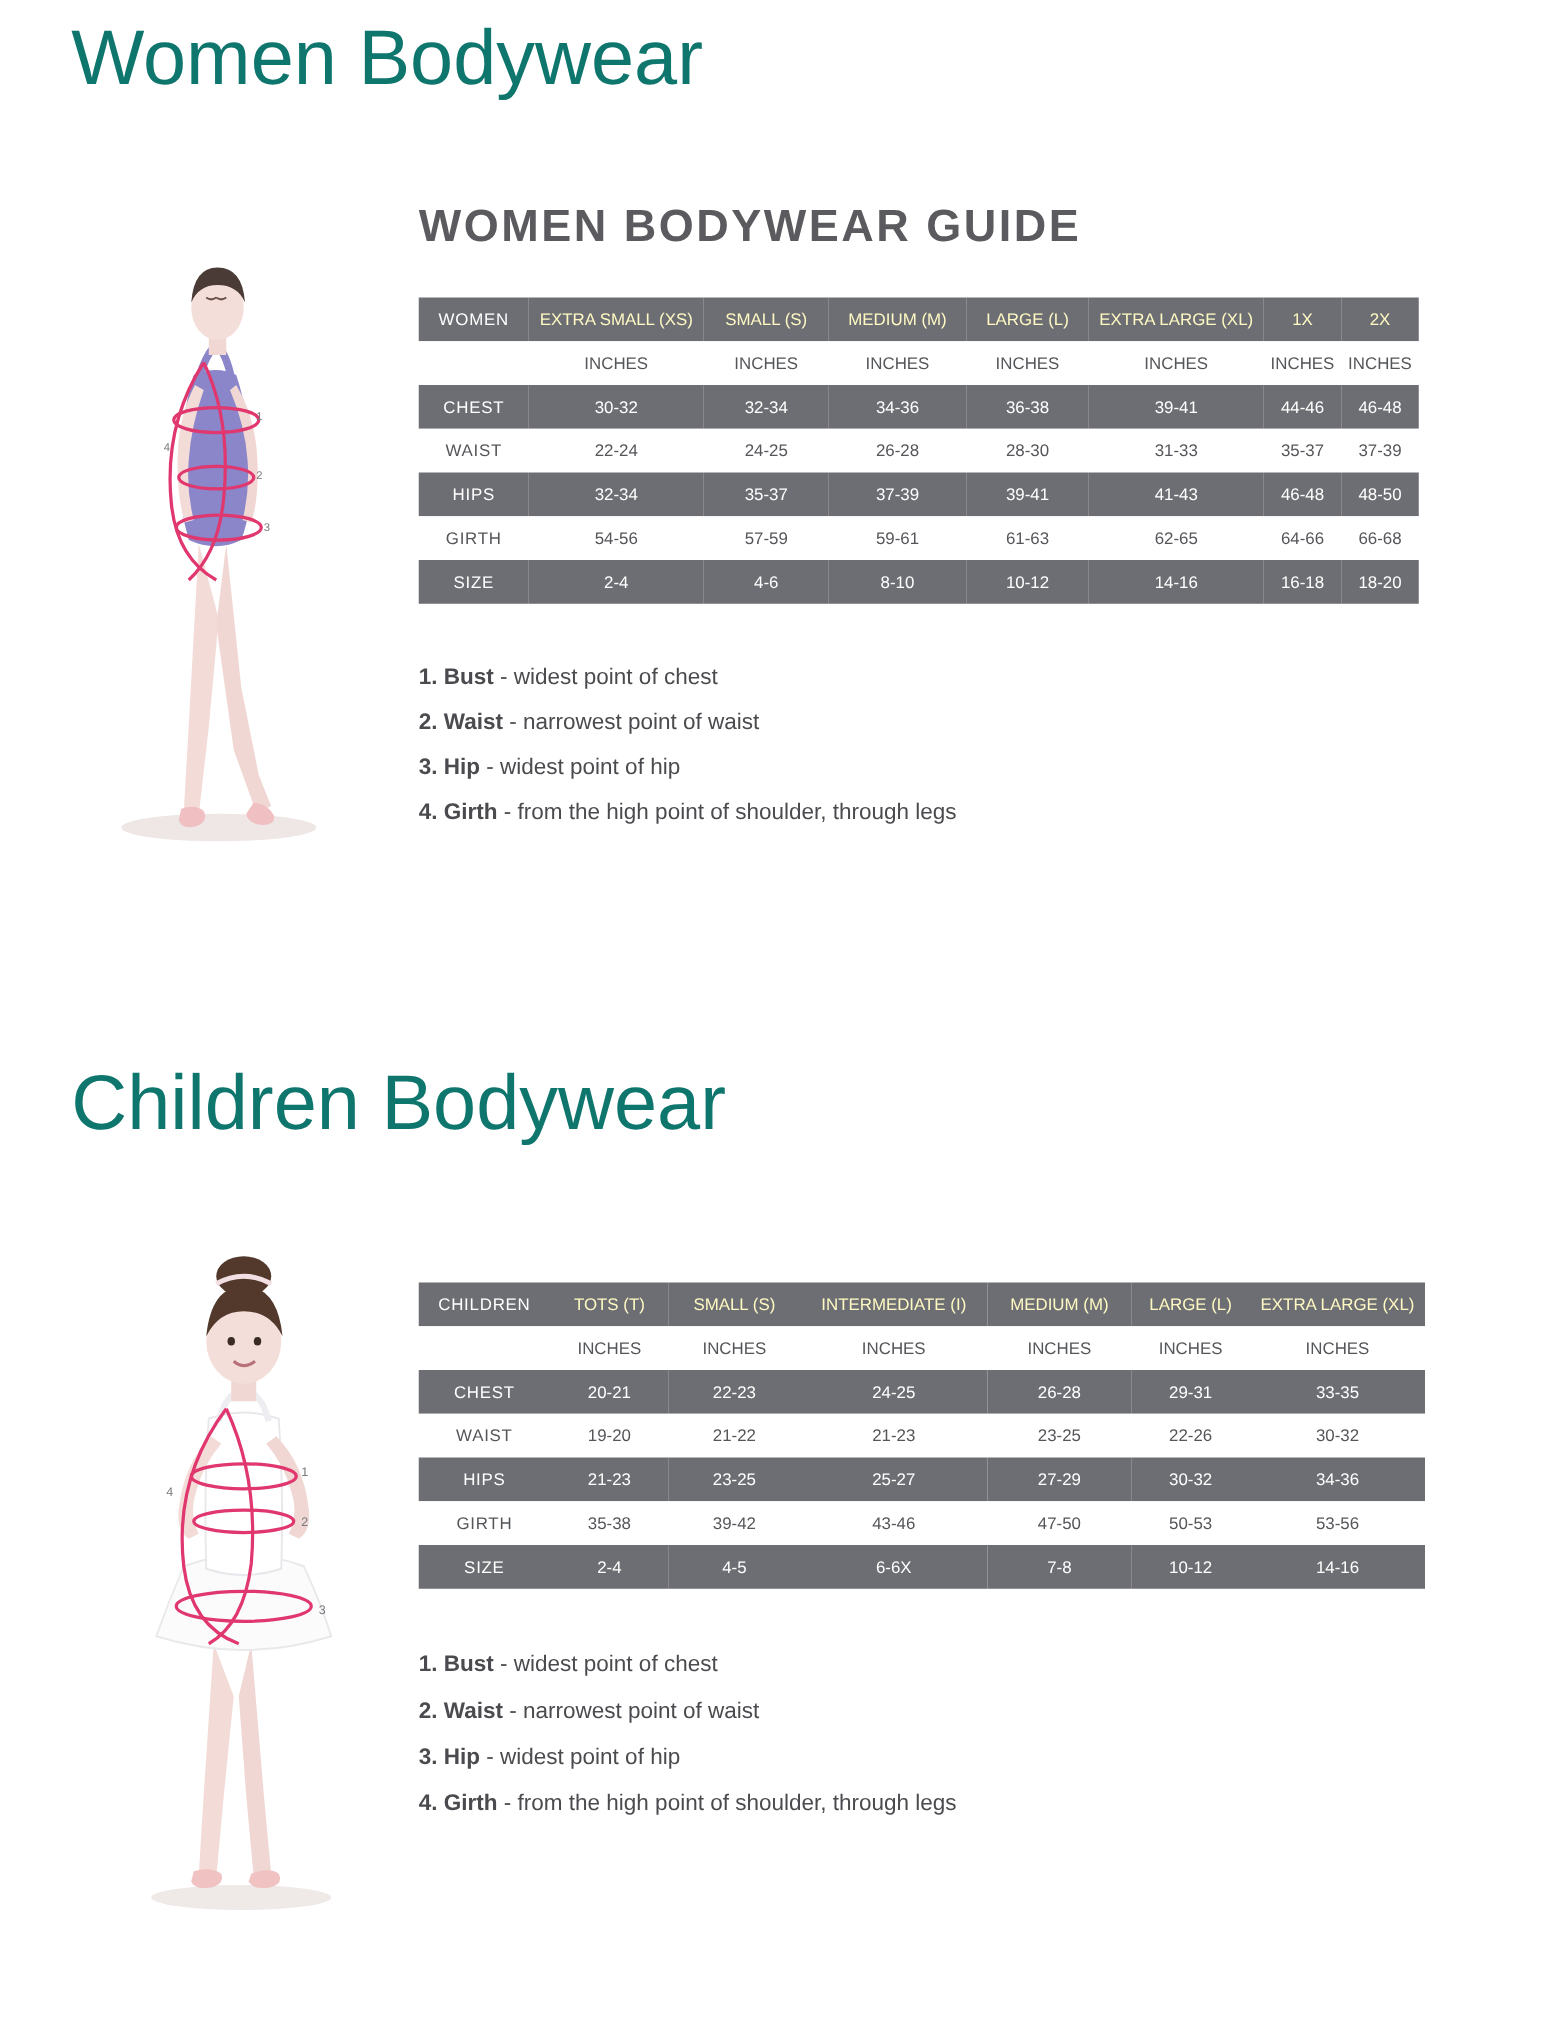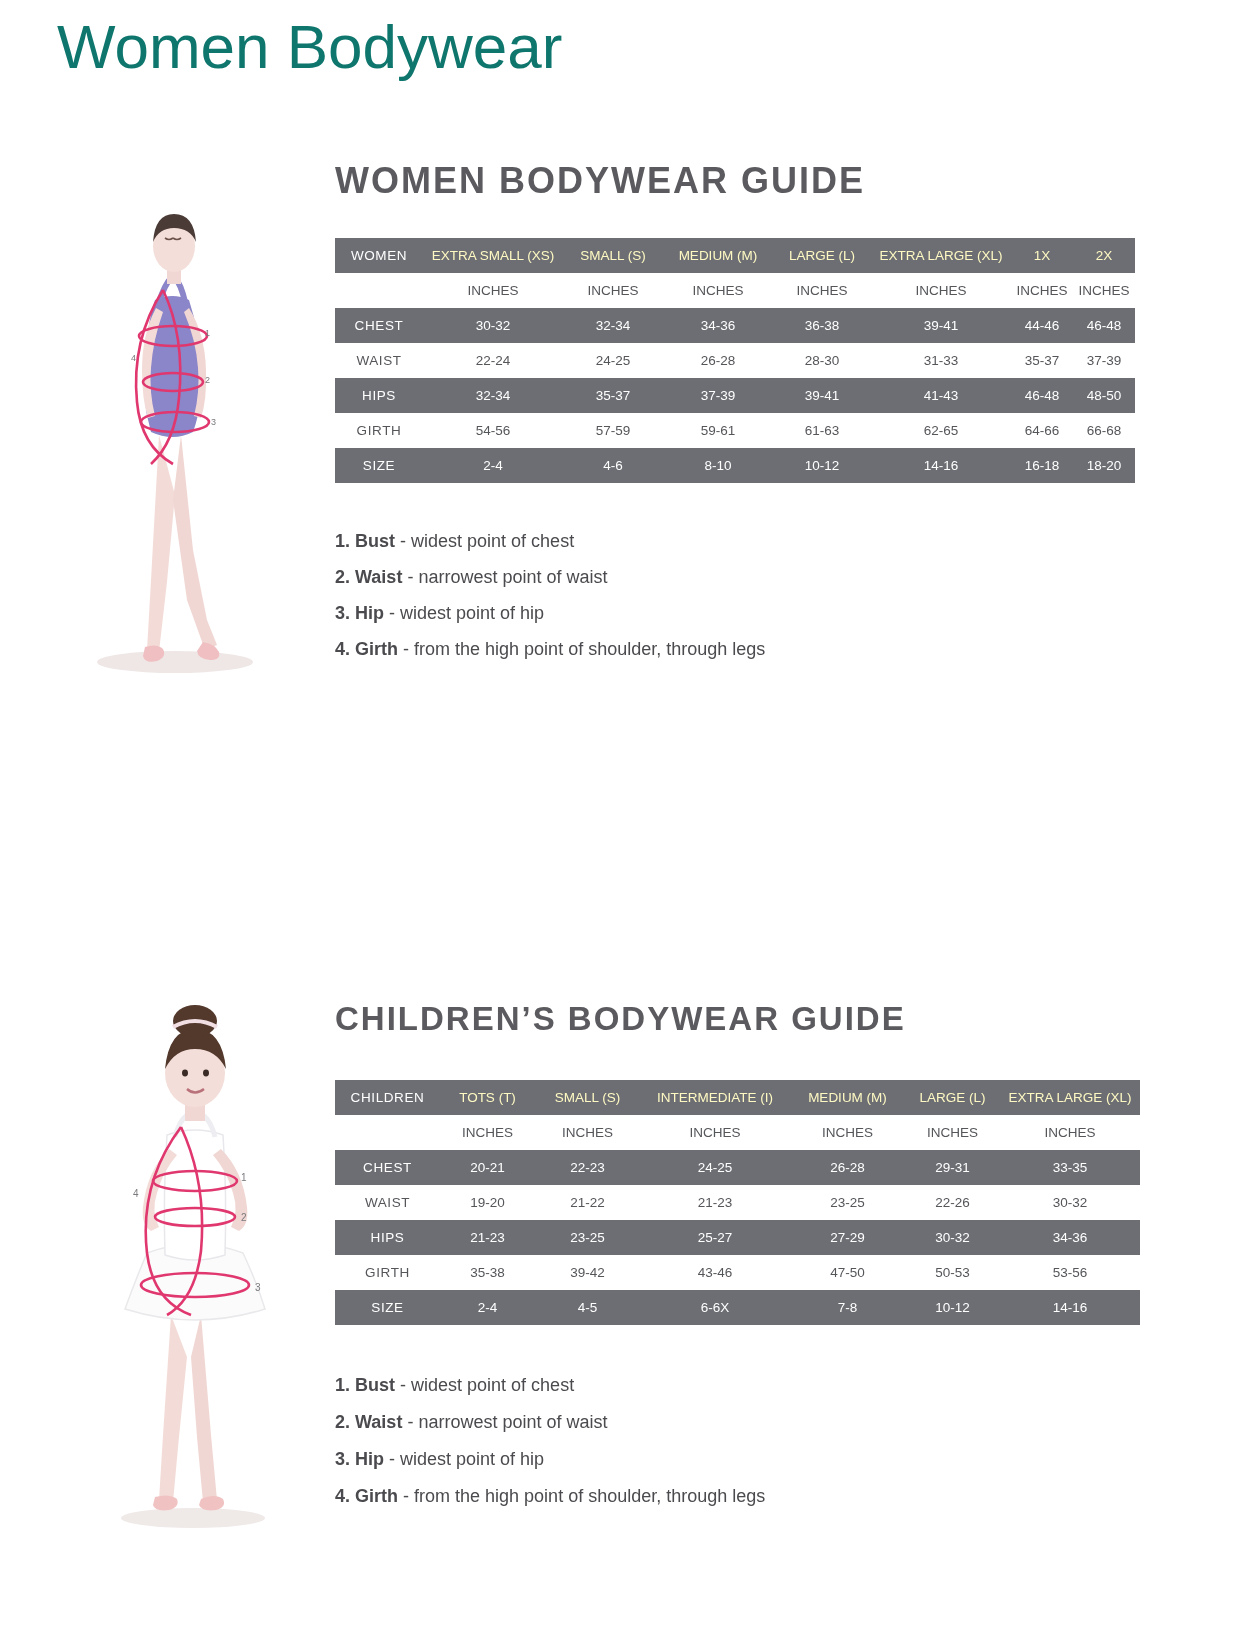--- a/index.html
+++ b/index.html
@@ -70,21 +70,21 @@
   #women-guide table.size-table td { height: 35px; }
   #women-guide .row-head td { font-size: 13.5px; }
   #women-guide ol.notes { margin-top: 40px; }
   #women-guide ol.notes li { font-size: 18px; line-height: 36px; }
 
   
   #children-heading { position:absolute; left:57px; top:850px; }
   #children-figure  { left:75px; top:985px; width:240px; height:560px; }
   #children-guide   { left:335px; top:1000px; width:790px; }
   #children-guide .guide-title { font-size: 33px; }
-  #children-guide table.size-table { width: 770px; margin-top: 42px; font-size: 13.5px; }
+  #children-guide table.size-table { width: 770px; margin-top: 26px; font-size: 13.5px; }
   #children-guide table.size-table td { height: 35px; }
   #children-guide ol.notes { margin-top: 42px; }
   #children-guide ol.notes li { font-size: 18px; line-height: 37px; }
 </style>
 </head>
 <body>
 
 <div class="page">
 
   <div id="women-heading" class="section-heading">Women Bodywear</div>
@@ -233,20 +233,21 @@
         <span class="rest">- widest point of hip</span>
       </li>
       <li>
         <span class="n">4.</span>
         <span class="term">Girth</span>
         <span class="rest">- from the high point of shoulder, through legs</span>
       </li>
     </ol>
   </div>
 
+  <div id="children-heading" class="section-heading">Children Bodywear</div>
 
   <div id="children-figure" class="figure-wrap">
     <svg class="model-svg" width="240" height="560" viewBox="0 0 240 560" xmlns="http://www.w3.org/2000/svg" aria-hidden="true">
       <rect x="0" y="0" width="240" height="560" fill="#ffffff"></rect>
       <ellipse cx="118" cy="533" rx="72" ry="10" fill="#efe9e8"></ellipse>
 
       <path d="M96 330 L88 450 L84 515 L98 517 L104 452 L112 372 Z" fill="#f3dcd8"></path>
       <path d="M126 330 L136 450 L142 515 L128 517 L122 452 L116 372 Z" fill="#f0d7d3"></path>
 
       <path d="M80 512 q14 -4 22 2 q3 8 -8 11 q-14 2 -16 -5 Z" fill="#f1c2c2"></path>
@@ -283,21 +284,20 @@
       <g fill="#7a7a7e" font-family="Liberation Sans, sans-serif" font-size="10">
         <text x="166" y="196">1</text>
         <text x="166" y="236">2</text>
         <text x="180" y="306">3</text>
         <text x="58" y="212">4</text>
       </g>
     </svg>
   </div>
 
   <div id="children-guide" class="guide">
-    <div class="guide-title">CHILDREN’S BODYWEAR GUIDE</div>
 
     <table class="size-table">
       <tbody>
         <tr class="row-head">
           <td class="rowlabel" style="width:105px">CHILDREN</td>
           <td style="width:95px">TOTS (T)</td>
           <td style="width:105px">SMALL (S)</td>
           <td style="width:150px">INTERMEDIATE (I)</td>
           <td style="width:115px">MEDIUM (M)</td>
           <td style="width:95px">LARGE (L)</td>

